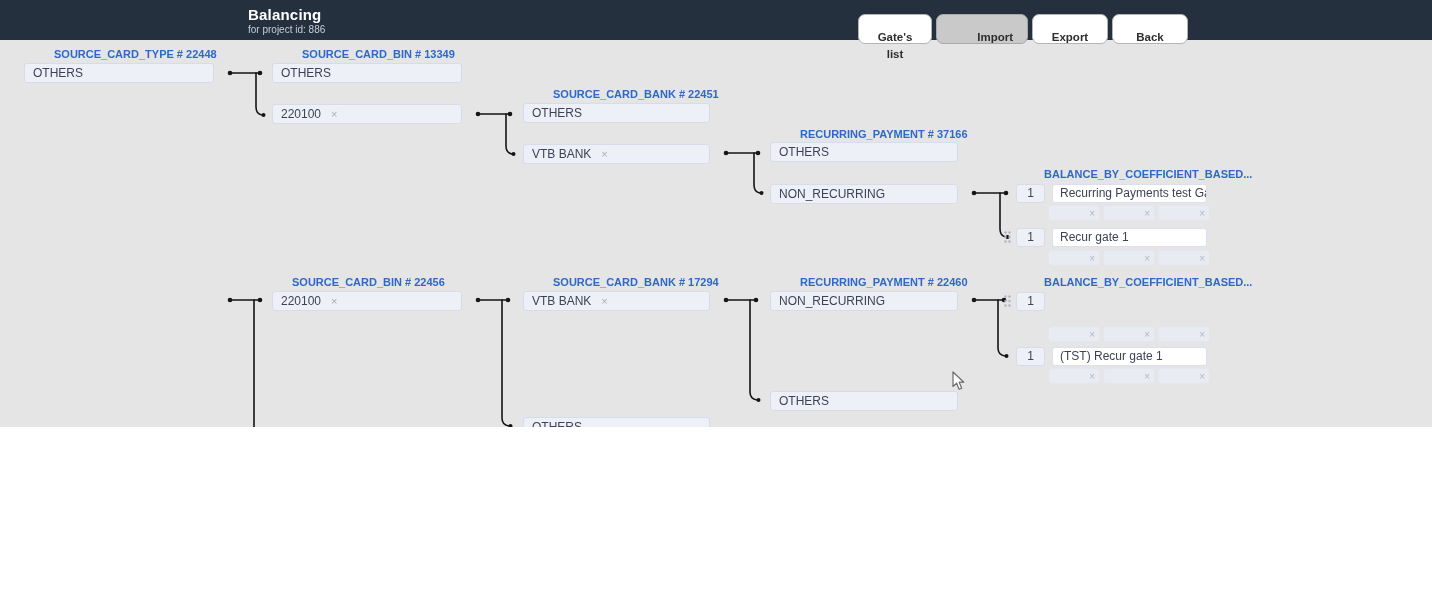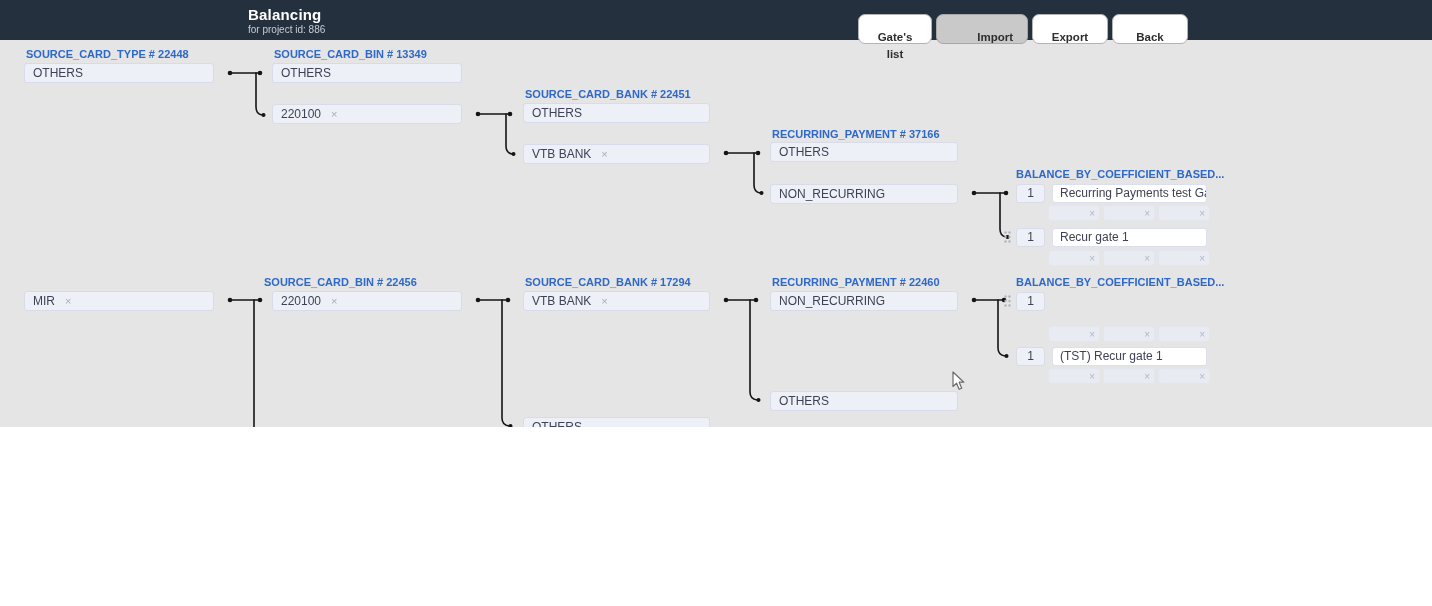--- a/index.html
+++ b/index.html
@@ -9,21 +9,21 @@
   .topbar{position:absolute;left:0;top:0;width:1432px;height:40px;background:#24303e;}
   .app-title{position:absolute;left:248px;top:6px;font-size:15px;font-weight:bold;color:#ffffff;letter-spacing:.2px;}
   .app-subtitle{position:absolute;left:248px;top:24px;font-size:10px;color:#c7cdd6;text-align:right;}
   .toolbar{position:absolute;left:858px;top:14px;display:flex;gap:4px;}
   .tbtn{box-sizing:border-box;height:19px;border:1px solid #b4b4b4;border-radius:7px;background:#ffffff;
         color:#2e2e2e;font-size:11.5px;font-weight:bold;line-height:17px;text-align:center;cursor:pointer;
         font-family:"Liberation Sans",sans-serif;padding:14px;}
   .tbtn.active{background:#c9c9c9;border-color:#a8a8a8;text-align:right;}
 
   
-  .col-header{position:absolute;font-size:11px;font-weight:bold;color:#2e68c8;white-space:nowrap;}
+  .col-header{position:absolute;font-size:11px;font-weight:bold;color:#2e68c8;white-space:nowrap;margin-left:28px;}
 
   
   .chip{position:absolute;box-sizing:border-box;height:20px;background:#eef0f8;border:1px solid #d8dbe9;
         border-radius:3px;font-size:12px;color:#3f4254;padding:2px 8px;line-height:14px;white-space:nowrap;
         overflow:hidden;cursor:pointer;}
   .chip .x{color:#a7abbb;font-size:11px;margin-left:10px;cursor:pointer;}
 
   
   .coeff{position:absolute;box-sizing:border-box;width:29px;height:19px;background:#eef0f8;border:1px solid #d8dbe9;
          border-radius:3px;font-size:12px;color:#3f4254;text-align:center;line-height:17px;cursor:text;}
@@ -151,21 +151,20 @@
         <span class="x">×</span>
       </span>
     <span class="slot">
         <span class="x">×</span>
       </span>
     <span class="slot">
         <span class="x">×</span>
       </span>
   </div>
 
-  <div class="chip" style="left:24px;top:291px;width:190px"><span>MIR</span><span class="x">×</span></div>
 
   <div class="col-header" style="left:264px;top:276px">SOURCE_CARD_BIN # 22456</div>
   <div class="chip" style="left:272px;top:291px;width:190px"><span>220100</span><span class="x">×</span></div>
   <div class="chip" style="left:272px;top:444px;width:190px"><span>OTHERS</span></div>
 
   <div class="col-header" style="left:525px;top:276px">SOURCE_CARD_BANK # 17294</div>
   <div class="chip" style="left:523px;top:291px;width:187px"><span>VTB BANK</span><span class="x">×</span></div>
   <div class="chip" style="left:523px;top:417px;width:187px"><span>OTHERS</span></div>
 
   <div class="col-header" style="left:772px;top:276px">RECURRING_PAYMENT # 22460</div>

